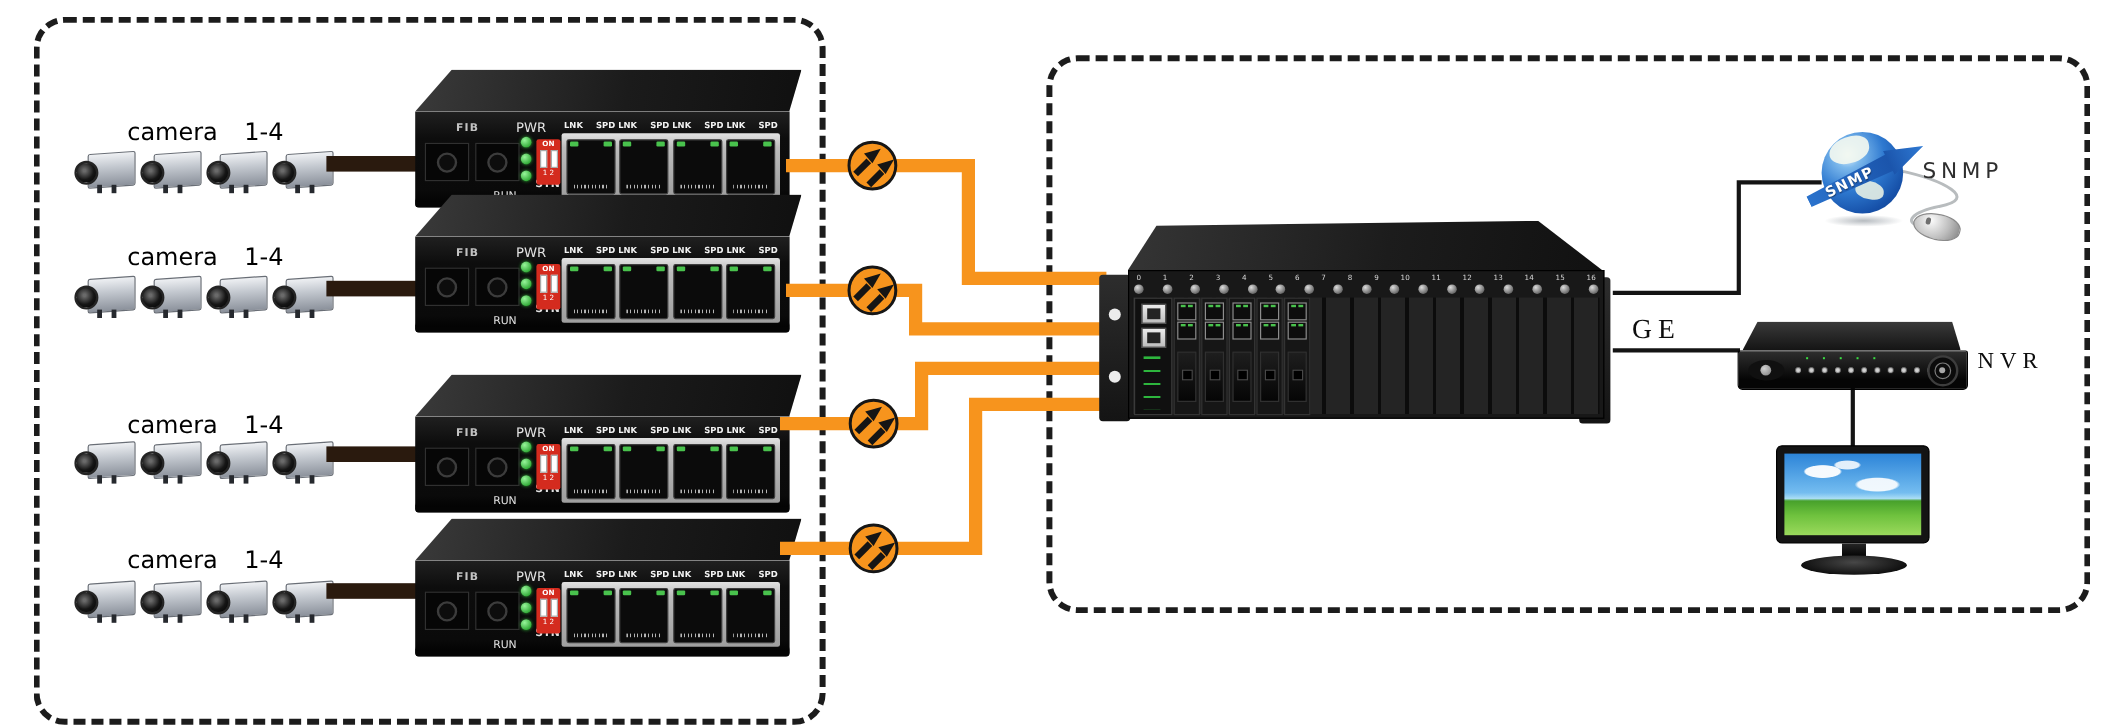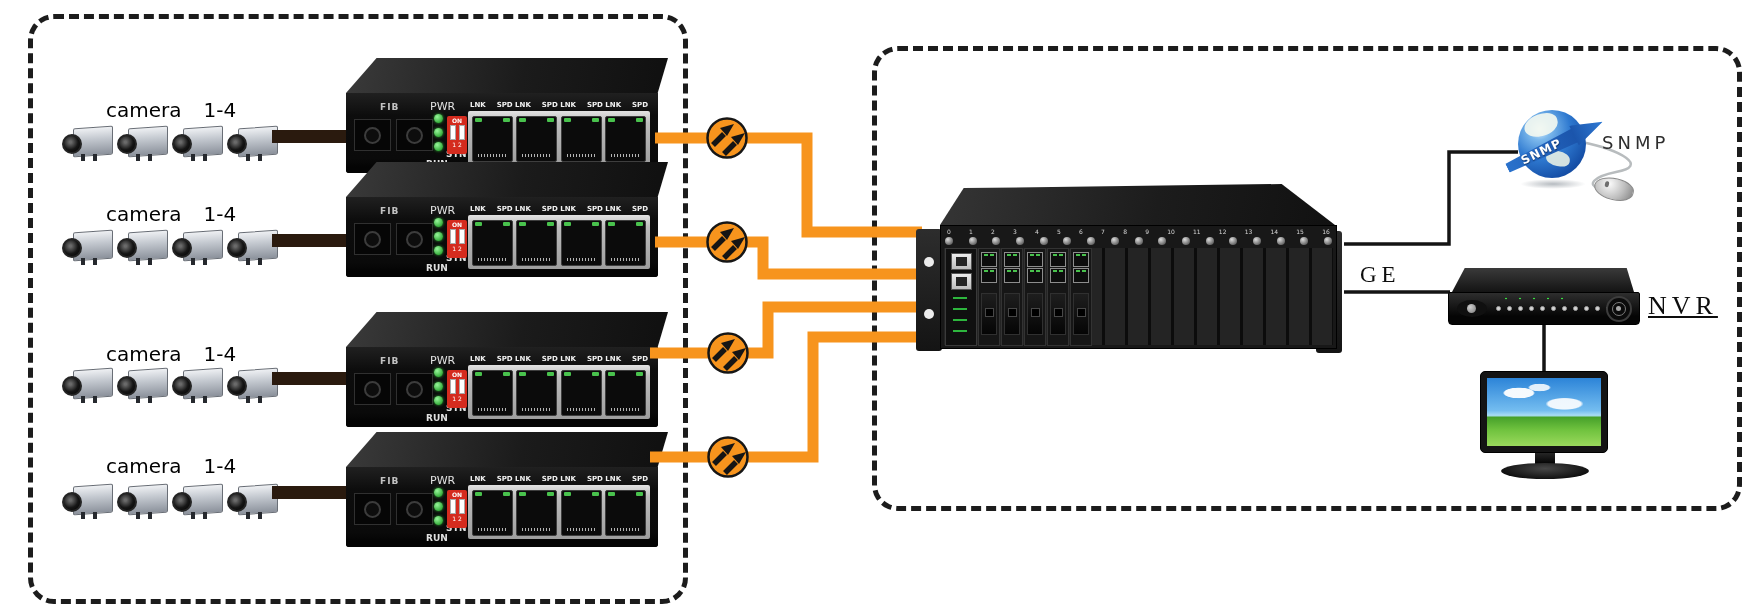--- a/index.html
+++ b/index.html
@@ -45,21 +45,21 @@
   .sc-ports{left:8px;top:26px;display:flex;gap:5px;}
   .sc-port{width:35px;height:30px;background:#060606;border:1px solid #303030;
            display:flex;align-items:center;justify-content:center;}
   .sc-port i{width:13px;height:13px;border-radius:50%;border:2px solid #3c3c3c;background:#0d0d0d;}
   .pwr-label{left:84px;top:7px;font-size:11px;font-weight:normal;color:#e2e2e2;}
   .led-col{left:88px;top:21px;}
   .led-col i{width:9px;height:9px;border-radius:50%;margin-bottom:5px;
              background:radial-gradient(circle at 35% 32%,#97f59a,#2ea834 75%);
              box-shadow:0 0 3px #2ea834;}
   .syn-label{left:80px;top:56px;font-size:9px;font-weight:bold;color:#e2e2e2;margin-left:20px;}
-  .run-label{left:80px;top:66px;font-size:9px;font-weight:bold;color:#e2e2e2;}
+  .run-label{left:65px;top:66px;font-size:9px;font-weight:normal;color:#e2e2e2;}
   .dip{left:101px;top:23px;width:20px;height:38px;background:#d42b1e;border-radius:2px;
        text-align:center;}
   .dip-on{display:block;font-size:6px;line-height:9px;font-weight:bold;color:#fff;}
   .dip-sliders{display:flex;justify-content:center;gap:3px;}
   .dip-sliders i{width:4px;height:13px;background:#fff;border:1px solid #a9a9a9;}
   .dip-nums{display:block;font-size:6px;line-height:9px;color:#fff;}
   .port-area{left:122px;top:6px;width:182px;height:68px;}
   .port-labels{display:flex;justify-content:space-between;align-items:center;height:11px;
                padding:0 2px;font-size:7px;font-weight:bold;color:#f2f2f2;}
   .port-panel{position:relative;margin-top:1px;height:54px;border-radius:2px;
@@ -152,22 +152,22 @@
   .nvr-leds{left:52px;top:3px;width:72px;height:5px;
     background:radial-gradient(circle 1.5px at 5px 2.5px,#3ae042 70%,transparent 75%) 0 0/14px 5px repeat-x;}
   .nvr-btns{left:44px;top:9px;width:116px;height:13px;
     background:radial-gradient(circle 3.5px at 5.5px 6.5px,#d2d2d2 35%,#5f5f5f 72%,transparent 78%) 0 0/11px 13px repeat-x;}
   .nvr-dpad{right:7px;top:3px;width:22px;height:22px;border-radius:50%;background:#0b0b0b;
             border:2px solid #3d3d3d;}
   .nvr-dpad::before{content:'';position:absolute;left:4px;top:4px;width:12px;height:12px;
     border-radius:50%;border:1px solid #7c7c7c;}
   .nvr-dpad::after{content:'';position:absolute;left:8px;top:8px;width:5px;height:5px;
     border-radius:50%;background:#a8a8a8;}
-  .nvr-label{position:absolute;left:1648px;top:291px;font-size:26px;letter-spacing:5px;color:#0d0d0d;
-             font-family:"Liberation Serif",serif;text-decoration:underline;}
+  .nvr-label{position:absolute;left:1648px;top:291px;font-size:19px;letter-spacing:5px;color:#0d0d0d;
+             font-family:"Liberation Serif",serif;}
   .ge-label{position:absolute;left:1360px;top:262px;font-size:23px;letter-spacing:5px;color:#0d0d0d;
             font-family:"Liberation Serif",serif;}
 
   
   .monitor{position:absolute;left:1480px;top:371px;width:130px;height:112px;}
   .monitor>*{position:absolute;}
   .mon-bezel{left:0;top:0;width:128px;height:82px;background:#141414;border:1px solid #000;
              border-radius:5px;padding:6px;box-sizing:border-box;}
   .mon-screen{width:100%;height:100%;
     background:

